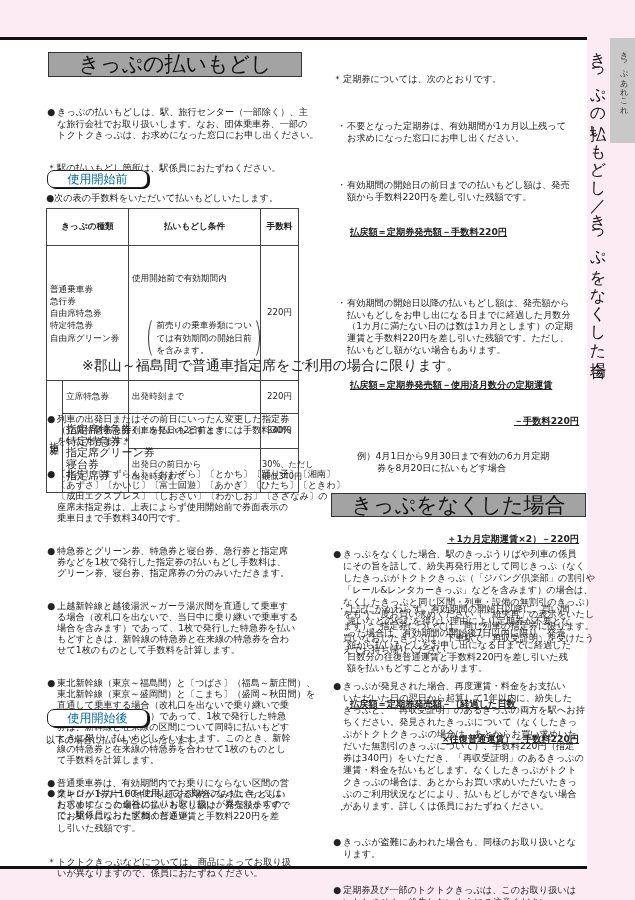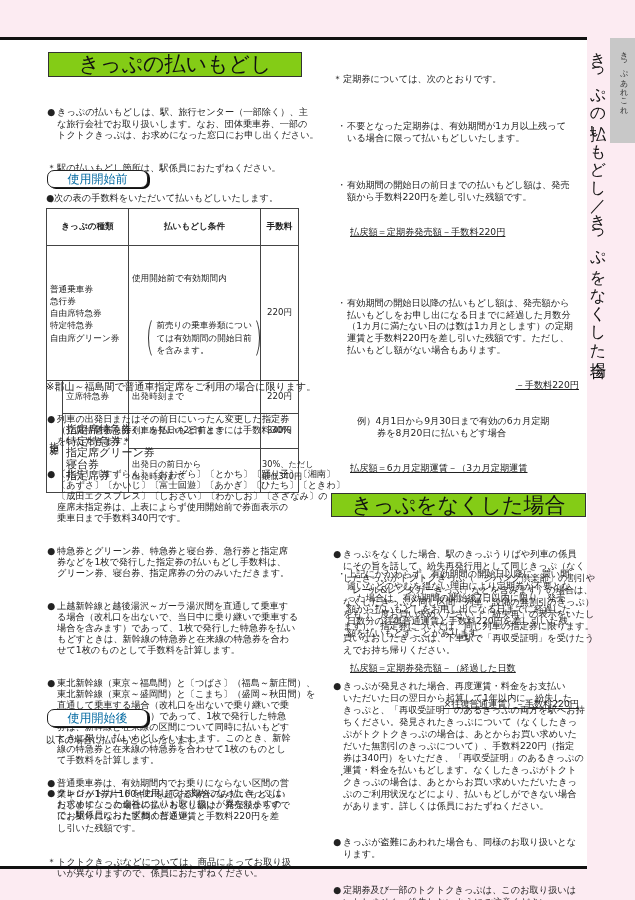--- a/index.html
+++ b/index.html
@@ -9,35 +9,35 @@
       font-family: "DejaVu Sans", "Liberation Sans", sans-serif;
       color: #222;
     }
     .sheet {
       position: absolute; left: 0; top: 37px; width: 587px; height: 826px;
       background: #fff; border-top: 3px solid #111; border-bottom: 3px solid #111;
     }
     .hbox {
       position: absolute; border: 1.5px solid #333; box-sizing: border-box;
       text-align: center; font-size: 21px; line-height: 22px; color: #111;
-      background: #84cc16; white-space: nowrap;
+      background: #a3a3a3; white-space: nowrap;
     }
     .tag {
       position: absolute; width: 101px; height: 18px; box-sizing: border-box;
       border: 1.2px solid #222; border-radius: 7px;
       box-shadow: 2px 1px 0 #111;
       font-size: 12px; line-height: 16px; text-align: center; color: #0369a1;
       background: #fff; white-space: nowrap;
     }
     .txt { position: absolute; font-size: 9.2px; white-space: pre; color: #222; }
     .item { position: relative; padding-left: 10px; }
     .item .mk { position: absolute; left: 0; top: 0; }
     .r-item { position: relative; padding-left: 10px; margin-left: 4px; }
     .r-item .mk { position: absolute; left: 0; top: 0; }
-    .formula { font-weight: normal; text-decoration: underline; padding-left: 3px; }
+    .formula { font-weight: bold; text-decoration: underline; padding-left: 3px; }
     .formula.right { text-align: right; padding-left: 0; margin-right: 6px; }
     .example { padding-left: 10px; }
     .example .l2 { display: block; padding-left: 20px; }
 
     
     .fee-table {
       position: absolute; left: 46px; top: 208px; width: 252px;
       border-collapse: collapse; table-layout: fixed;
       font-size: 8.6px; color: #222;
     }
@@ -131,21 +131,21 @@
   </tr>
   <tr style="height:32px;">
     <td>出発日の前日から
 出発時刻まで</td>
     <td style="padding:0 1px;font-size:8.2px;">30%、ただし
 最低340円</td>
   </tr>
 </tbody>
   </table>
 
-<div class="txt" style="left:46px;top:381px;font-size:10px;line-height:11px;">※郡山～福島間で普通車指定席をご利用の場合に限ります。</div>
+<div class="txt" style="left:46px;top:360px;font-size:14px;line-height:11px;padding-left:36px;">※郡山～福島間で普通車指定席をご利用の場合に限ります。</div>
 
 <div class="txt" style="left:47px;top:391px;width:258px;line-height:11px;">
   <div class="item"><span class="mk">●</span><span>列車の出発日またはその前日にいったん変更した指定券
 （立席特急券を除く）を払いもどすときには手数料30%
 をいただきます。</span></div>
   <div class="item"><span class="mk">●</span><span>〔北斗〕〔すずらん〕〔おおぞら〕〔とかち〕〔踊り子〕〔湘南〕
 〔あずさ〕〔かいじ〕〔富士回遊〕〔あかぎ〕〔ひたち〕〔ときわ〕
 〔成田エクスプレス〕〔しおさい〕〔わかしお〕〔さざなみ〕の
 座席未指定券は、上表によらず使用開始前で券面表示の
 乗車日まで手数料340円です。</span></div>
@@ -181,32 +181,33 @@
 にお乗りになった区間の普通運賃と手数料220円を差
 し引いた残額です。</span></div>
   <div class="item"><span class="mk">＊</span><span>トクトクきっぷなどについては、商品によってお取り扱
 いが異なりますので、係員におたずねください。</span></div>
 </div>
 
 <div class="txt" style="left:333px;top:49px;width:252px;line-height:11.8px;">
   <div class="item"><span class="mk">＊</span><span>定期券については、次のとおりです。</span></div>
 
   <div class="r-item"><span class="mk">・</span><span>不要となった定期券は、有効期間が1カ月以上残って
-いる場合に限って払いもどしいたします。</span></div>
+お求めになった窓口にお申し出ください。</span></div>
 
   <div class="r-item"><span class="mk">・</span><div>有効期間の開始日の前日までの払いもどし額は、発売
 額から手数料220円を差し引いた残額です。</div>
     <div class="formula">払戻額＝定期券発売額－手数料220円</div>
   </div>
 
   <div class="r-item"><span class="mk">・</span><div>有効期間の開始日以降の払いもどし額は、発売額から
 払いもどしをお申し出になる日までに経過した月数分
 （1カ月に満たない日のは数は1カ月とします）の定期
 運賃と手数料220円を差し引いた残額です。ただし、
 払いもどし額がない場合もあります。</div>
+    <div class="formula">払戻額＝定期券発売額－使用済月数分の定期運賃</div>
     <div class="formula right">－手数料220円</div>
     <div class="example"><span>例）4月1日から9月30日まで有効の6カ月定期</span><span class="l2">券を8月20日に払いもどす場合</span></div>
     <div class="formula">払戻額＝6カ月定期運賃－（3カ月定期運賃</div>
     <div class="formula right">＋1カ月定期運賃×2）－220円</div>
   </div>
 
   <div class="r-item"><span class="mk">・</span><div>上記にかかわらず、有効期間の開始日以降に、買い間
 違いなどのやむを得ない理由により定期券が不要とな
 った場合は、有効期間の開始後7日以内に限り、発売
 額から払いもどしをお申し出になる日までに経過した

